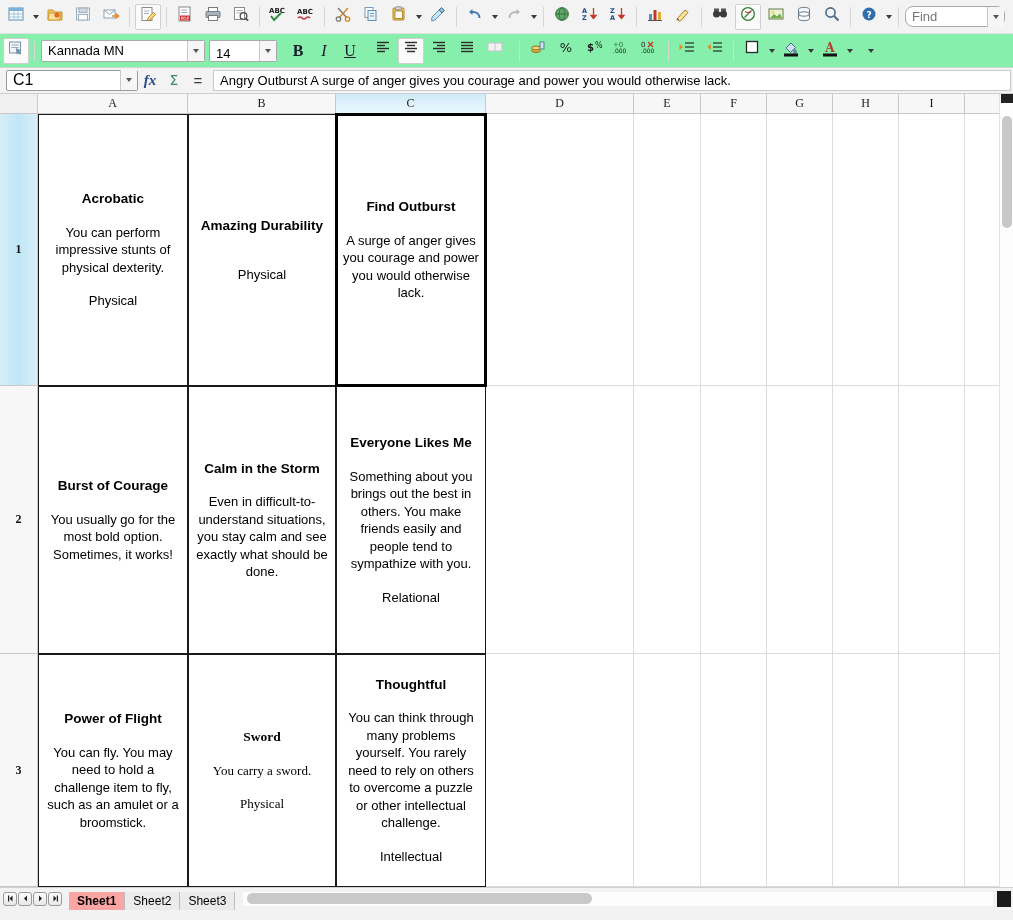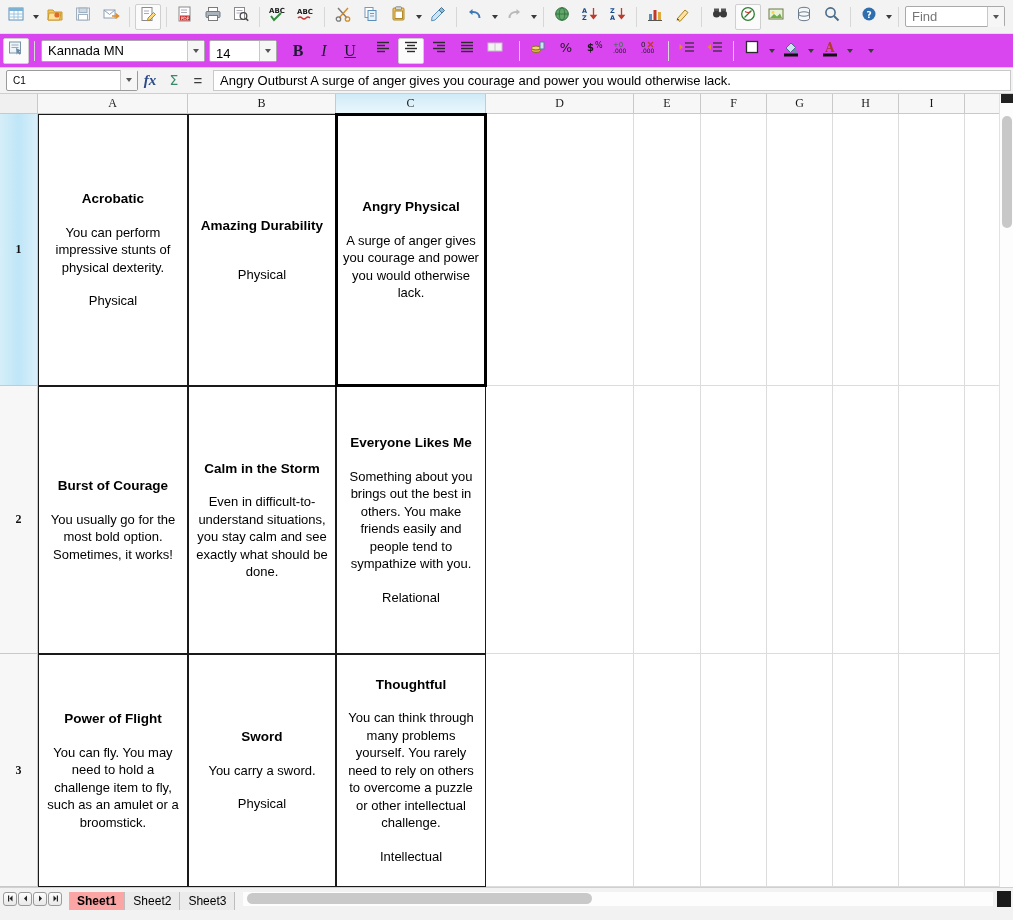--- a/index.html
+++ b/index.html
@@ -13,21 +13,21 @@
   #app { position: relative; width: 1013px; height: 920px; background: #f2f2f2; }
 
   
   .toolbar {
     display: flex; align-items: center;
     height: 34px; width: 1013px;
     background: #f3f3f3;
     border-bottom: 1px solid #e0e0e0;
     padding-left: 2px;
   }
-  .tb2 { height: 34px; border-bottom: 1px solid #d4d4d4; background:#d946ef; }
+  .tb2 { height: 34px; border-bottom: 1px solid #d4d4d4; background:#86efac; }
   .tbtn {
     width: 26px; height: 26px;
     display: flex; align-items: flex-start; justify-content: center;
     margin: 0 1px; border: 1px solid transparent; border-radius: 2px;
     flex: 0 0 auto; position: relative;
   }
   .tbtn.framed { border-color: #cfcfcf; background: #fbfbfb; }
   .tbtn svg { display:block; }
   .caret {
     width: 11px; height: 26px; display:flex; align-items:center; justify-content:center;
@@ -70,21 +70,21 @@
 
   
   .formulabar {
     display: flex; align-items: center; height: 26px;
     background: #f3f3f3; padding: 2px 0 3px 6px; border-bottom:1px solid #cfcfcf;
   }
   .namebox {
     width: 132px; height: 21px; border: 1px solid #9b9b9b; background: #fff;
     display: flex; align-items: center; border-radius: 2px; flex:0 0 auto;
   }
-  .namebox .txt { flex:1; padding-left:6px; font-size:10px; color:#000; }
+  .namebox .txt { flex:1; padding-left:6px; font-size:16px; color:#000; }
   .fbicon { width: 24px; height: 22px; display:flex; align-items:center; justify-content:center; flex:0 0 auto; }
   .finput {
     flex: 1; height: 21px; background:#fff; border:1px solid #c9c9c9;
     border-left: 1px solid #c9c9c9;
     margin-left: 3px; margin-right: 2px;
     display: flex; align-items: center;
     font-size: 13px; color:#000; padding-left: 6px;
     white-space: nowrap; overflow: hidden;
   }
 
@@ -375,21 +375,21 @@
     </div>
     <div class="tsep"></div>
     <div class="tbtn">
       <svg width="18" height="18" viewBox="0 0 18 18">
           <circle cx="9" cy="9" r="6.5" fill="#2f6fad"></circle>
           <text x="9" y="12.6" font-size="9" font-weight="bold" fill="#fff" text-anchor="middle" font-family="DejaVu Sans">?</text>
         </svg>
     </div>
     <div class="caret"></div>
     <div class="tsep"></div>
-    <div class="fontbox" style="width:100px;height:21px;">
+    <div class="fontbox" style="width:100px;height:21px;border-radius:8px;">
       <input class="txt" style="border: none; outline: none; width: 100%; background: transparent; color: rgb(138, 138, 138);" placeholder="Find">
       <div class="ddbtn"></div>
     </div>
     <div class="tbtn">
       
     </div>
 
   </div>
 
   <div class="toolbar tb2">
@@ -582,21 +582,21 @@
             <div class="cell bordered" style="width: 150px; height: 272px;">
               <div class="title">Acrobatic</div>
               <div class="desc">You can perform impressive stunts of physical dexterity.</div>
               <div class="cat">Physical</div>
             </div>
             <div class="cell bordered" style="width: 148px; height: 272px;">
               <div class="title">Amazing Durability</div>
               <div class="cat">Physical</div>
             </div>
             <div class="cell bordered c1sel" style="width: 150px; height: 272px;">
-              <div class="title">Angry Physical</div>
+              <div class="title">Find Outburst</div>
               <div class="desc">A surge of anger gives you courage and power you would otherwise lack.</div>
             </div>
             <div class="cell plain" style="width: 148px; height: 272px;"></div>
             <div class="cell plain" style="width: 67px; height: 272px;"></div>
             <div class="cell plain" style="width: 66px; height: 272px;"></div>
             <div class="cell plain" style="width: 66px; height: 272px;"></div>
             <div class="cell plain" style="width: 66px; height: 272px;"></div>
             <div class="cell plain" style="width: 66px; height: 272px;"></div>
             <div class="cell plain" style="width: 36px; height: 272px;"></div>
           </div>
@@ -620,21 +620,21 @@
             <div class="cell plain" style="width: 66px; height: 268px;"></div>
             <div class="cell plain" style="width: 66px; height: 268px;"></div>
             <div class="cell plain" style="width: 66px; height: 268px;"></div>
             <div class="cell plain" style="width: 36px; height: 268px;"></div>
           </div>
           <div class="gridrow" style="height: 233px;">
             <div class="cell bordered" style="width: 150px; height: 233px;">
               <div class="title">Power of Flight</div>
               <div class="desc">You can fly. You may need to hold a challenge item to fly, such as an amulet or a broomstick.</div>
             </div>
-            <div class="cell bordered" style="width: 148px; height: 233px;">
+            <div class="cell bordered" style="width: 148px; height: 233px; font-family: Liberation Serif, serif;">
               <div class="title">Sword</div>
               <div class="desc">You carry a sword.</div>
               <div class="cat">Physical</div>
             </div>
             <div class="cell bordered" style="width: 150px; height: 233px;">
               <div class="title">Thoughtful</div>
               <div class="desc">You can think through many problems yourself. You rarely need to rely on others to overcome a puzzle or other intellectual challenge.</div>
               <div class="cat">Intellectual</div>
             </div>
             <div class="cell plain" style="width: 148px; height: 233px;"></div>

